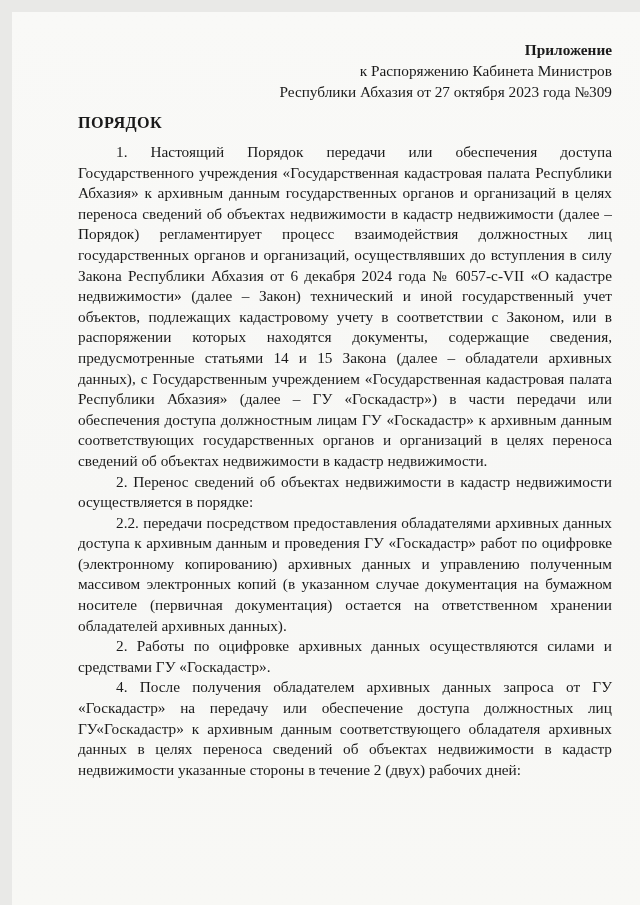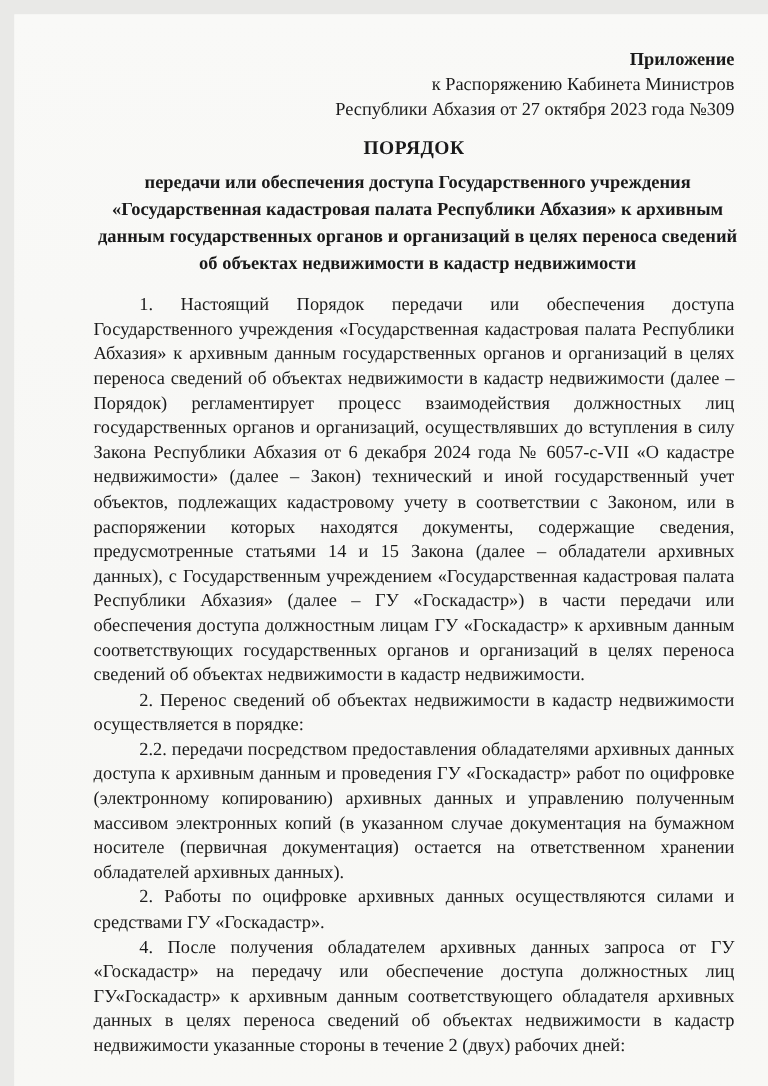--- a/index.html
+++ b/index.html
@@ -23,21 +23,21 @@
   .doc-header {
     text-align: right;
     font-size: 15.3px;
     line-height: 21px;
   }
   .doc-header .bold {
     font-weight: bold;
   }
   .doc-title {
     margin: 12px 0 9px 0;
-    text-align: center;
+    text-align: left;
     font-size: 16.2px;
     font-weight: bold;
     letter-spacing: 0.4px;
   }
   .doc-subtitle {
     margin: 0 -6px 13px 0;
     text-align: center;
     font-size: 15.4px;
     font-weight: bold;
     line-height: 22.3px;
@@ -56,21 +56,20 @@
 <div class="page">
 
   <div class="doc-header">
     <div class="bold">Приложение</div>
     <div>к Распоряжению Кабинета Министров</div>
     <div>Республики Абхазия от 27 октября 2023 года №309</div>
   </div>
 
   <div class="doc-title">ПОРЯДОК</div>
 
-  <div class="doc-subtitle">передачи или обеспечения доступа Государственного учреждения «Государственная кадастровая палата Республики Абхазия» к архивным данным государственных органов и организаций в целях переноса сведений об объектах недвижимости в кадастр недвижимости</div>
 
   <div class="doc-body">
     <p>1. Настоящий Порядок передачи или обеспечения доступа Государственного учреждения «Государственная кадастровая палата Республики Абхазия» к архивным данным государственных органов и организаций в целях переноса сведений об объектах недвижимости в кадастр недвижимости (далее – Порядок) регламентирует процесс взаимодействия должностных лиц государственных органов и организаций, осуществлявших до вступления в силу Закона Республики Абхазия от 6 декабря 2024 года № 6057-с-VII «О кадастре недвижимости» (далее – Закон) технический и иной государственный учет объектов, подлежащих кадастровому учету в соответствии с Законом, или в распоряжении которых находятся документы, содержащие сведения, предусмотренные статьями 14 и 15 Закона (далее – обладатели архивных данных), с Государственным учреждением «Государственная кадастровая палата Республики Абхазия» (далее – ГУ «Госкадастр») в части передачи или обеспечения доступа должностным лицам ГУ «Госкадастр» к архивным данным соответствующих государственных органов и организаций в целях переноса сведений об объектах недвижимости в кадастр недвижимости.</p>
     <p>2. Перенос сведений об объектах недвижимости в кадастр недвижимости осуществляется в порядке:</p>
     <p>2.2. передачи посредством предоставления обладателями архивных данных доступа к архивным данным и проведения ГУ «Госкадастр» работ по оцифровке (электронному копированию) архивных данных и управлению полученным массивом электронных копий (в указанном случае документация на бумажном носителе (первичная документация) остается на ответственном хранении обладателей архивных данных).</p>
     <p>2. Работы по оцифровке архивных данных осуществляются силами и средствами ГУ «Госкадастр».</p>
     <p>4. После получения обладателем архивных данных запроса от ГУ «Госкадастр» на передачу или обеспечение доступа должностных лиц ГУ«Госкадастр» к архивным данным соответствующего обладателя архивных данных в целях переноса сведений об объектах недвижимости в кадастр недвижимости указанные стороны в течение 2 (двух) рабочих дней:</p>
   </div>
 
 </div>

